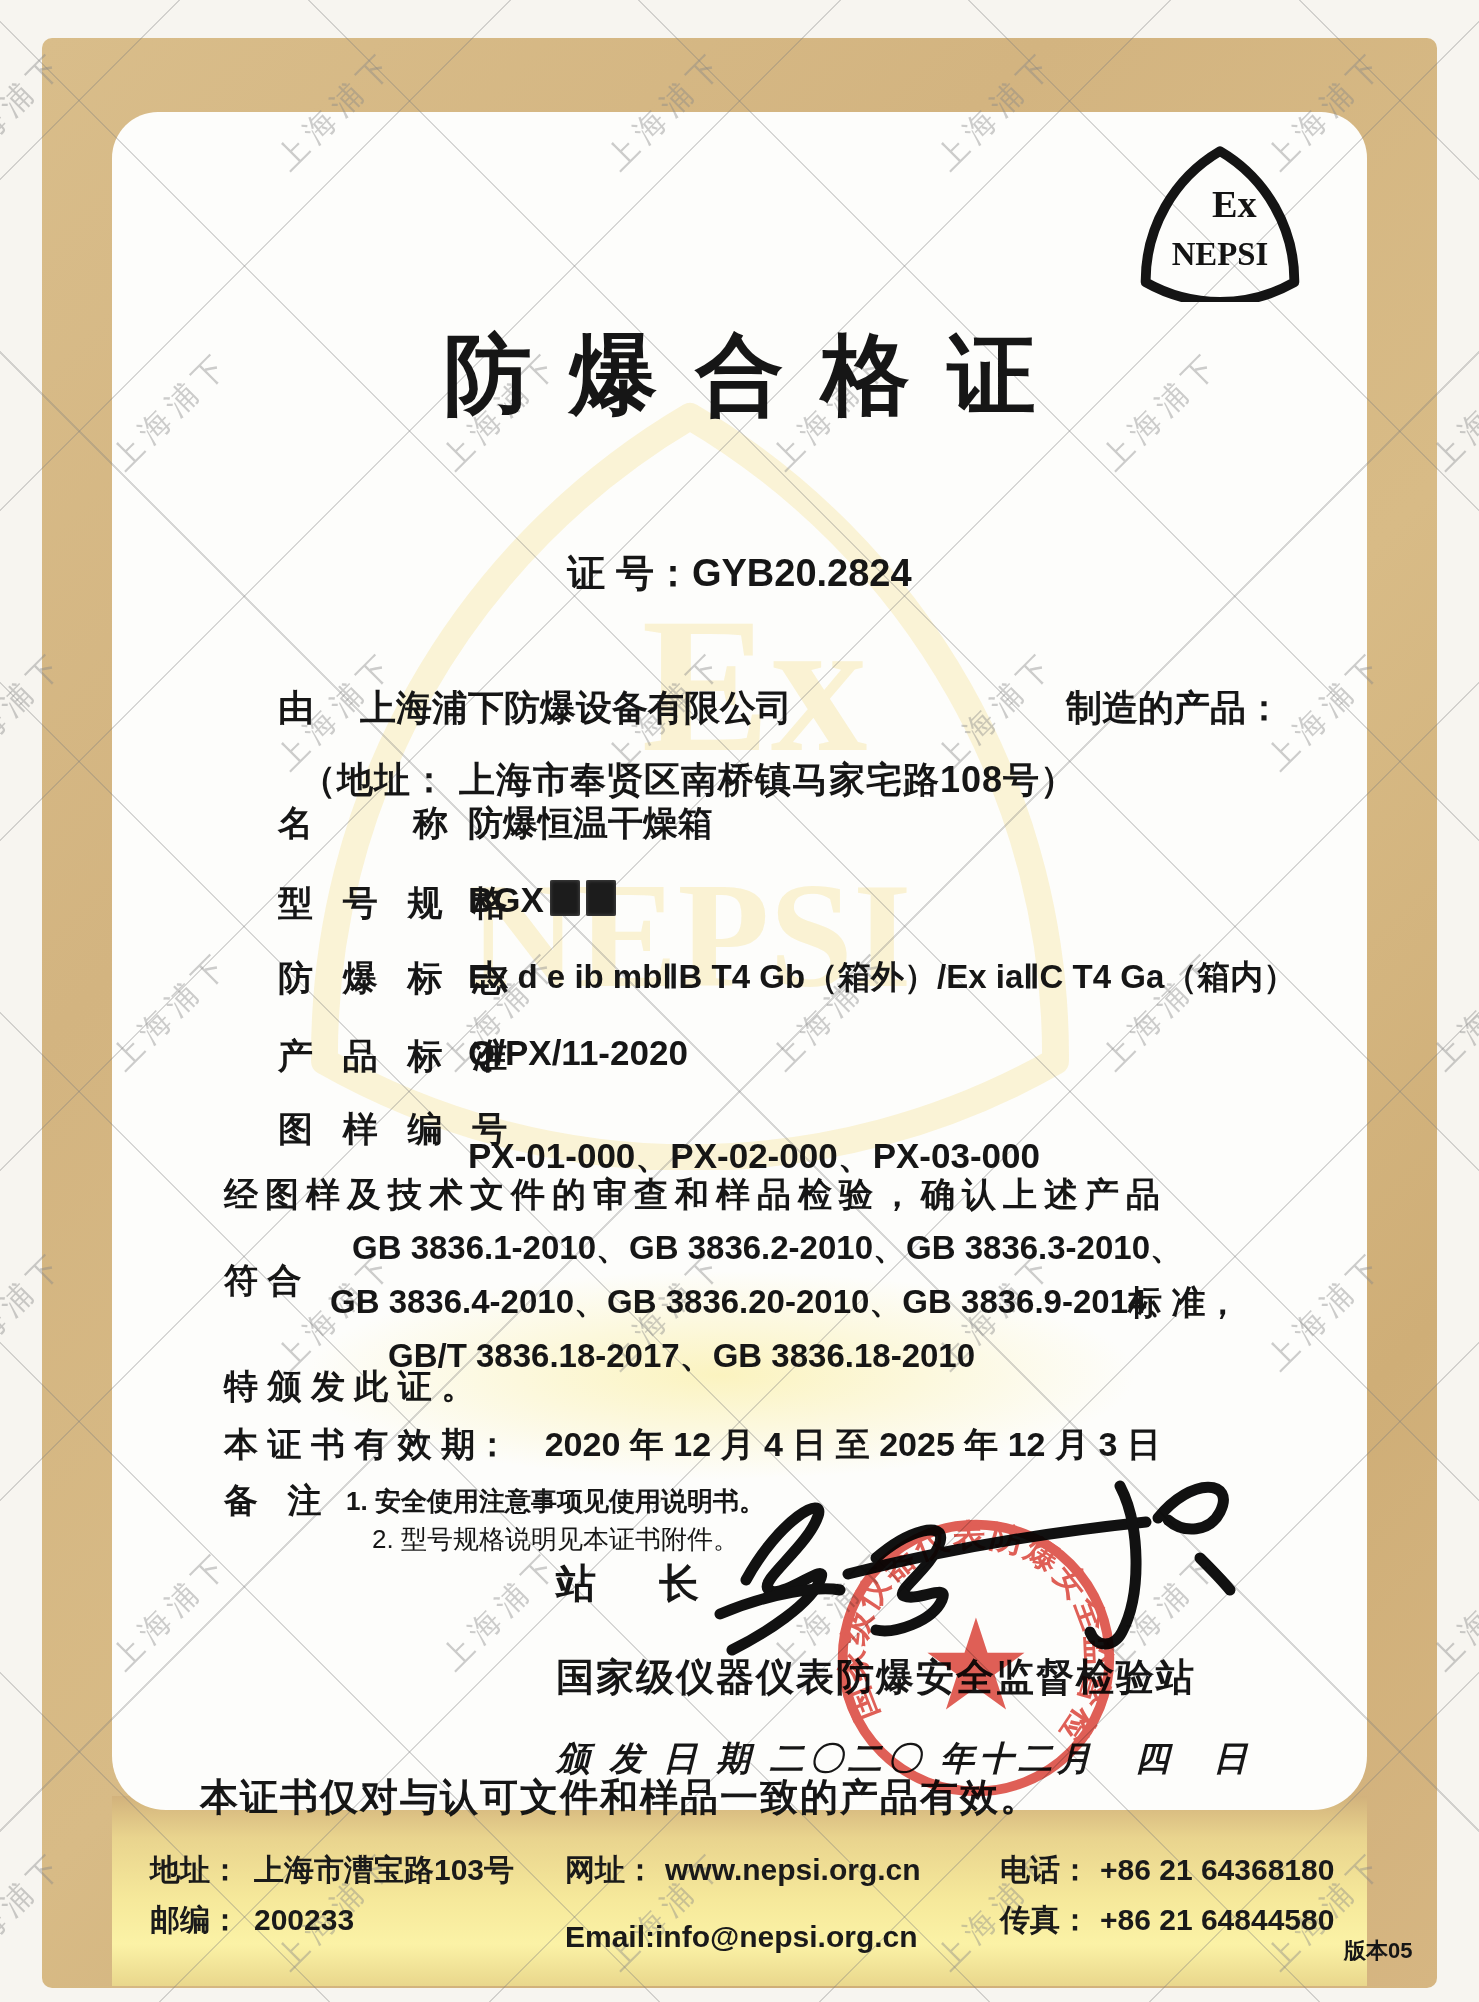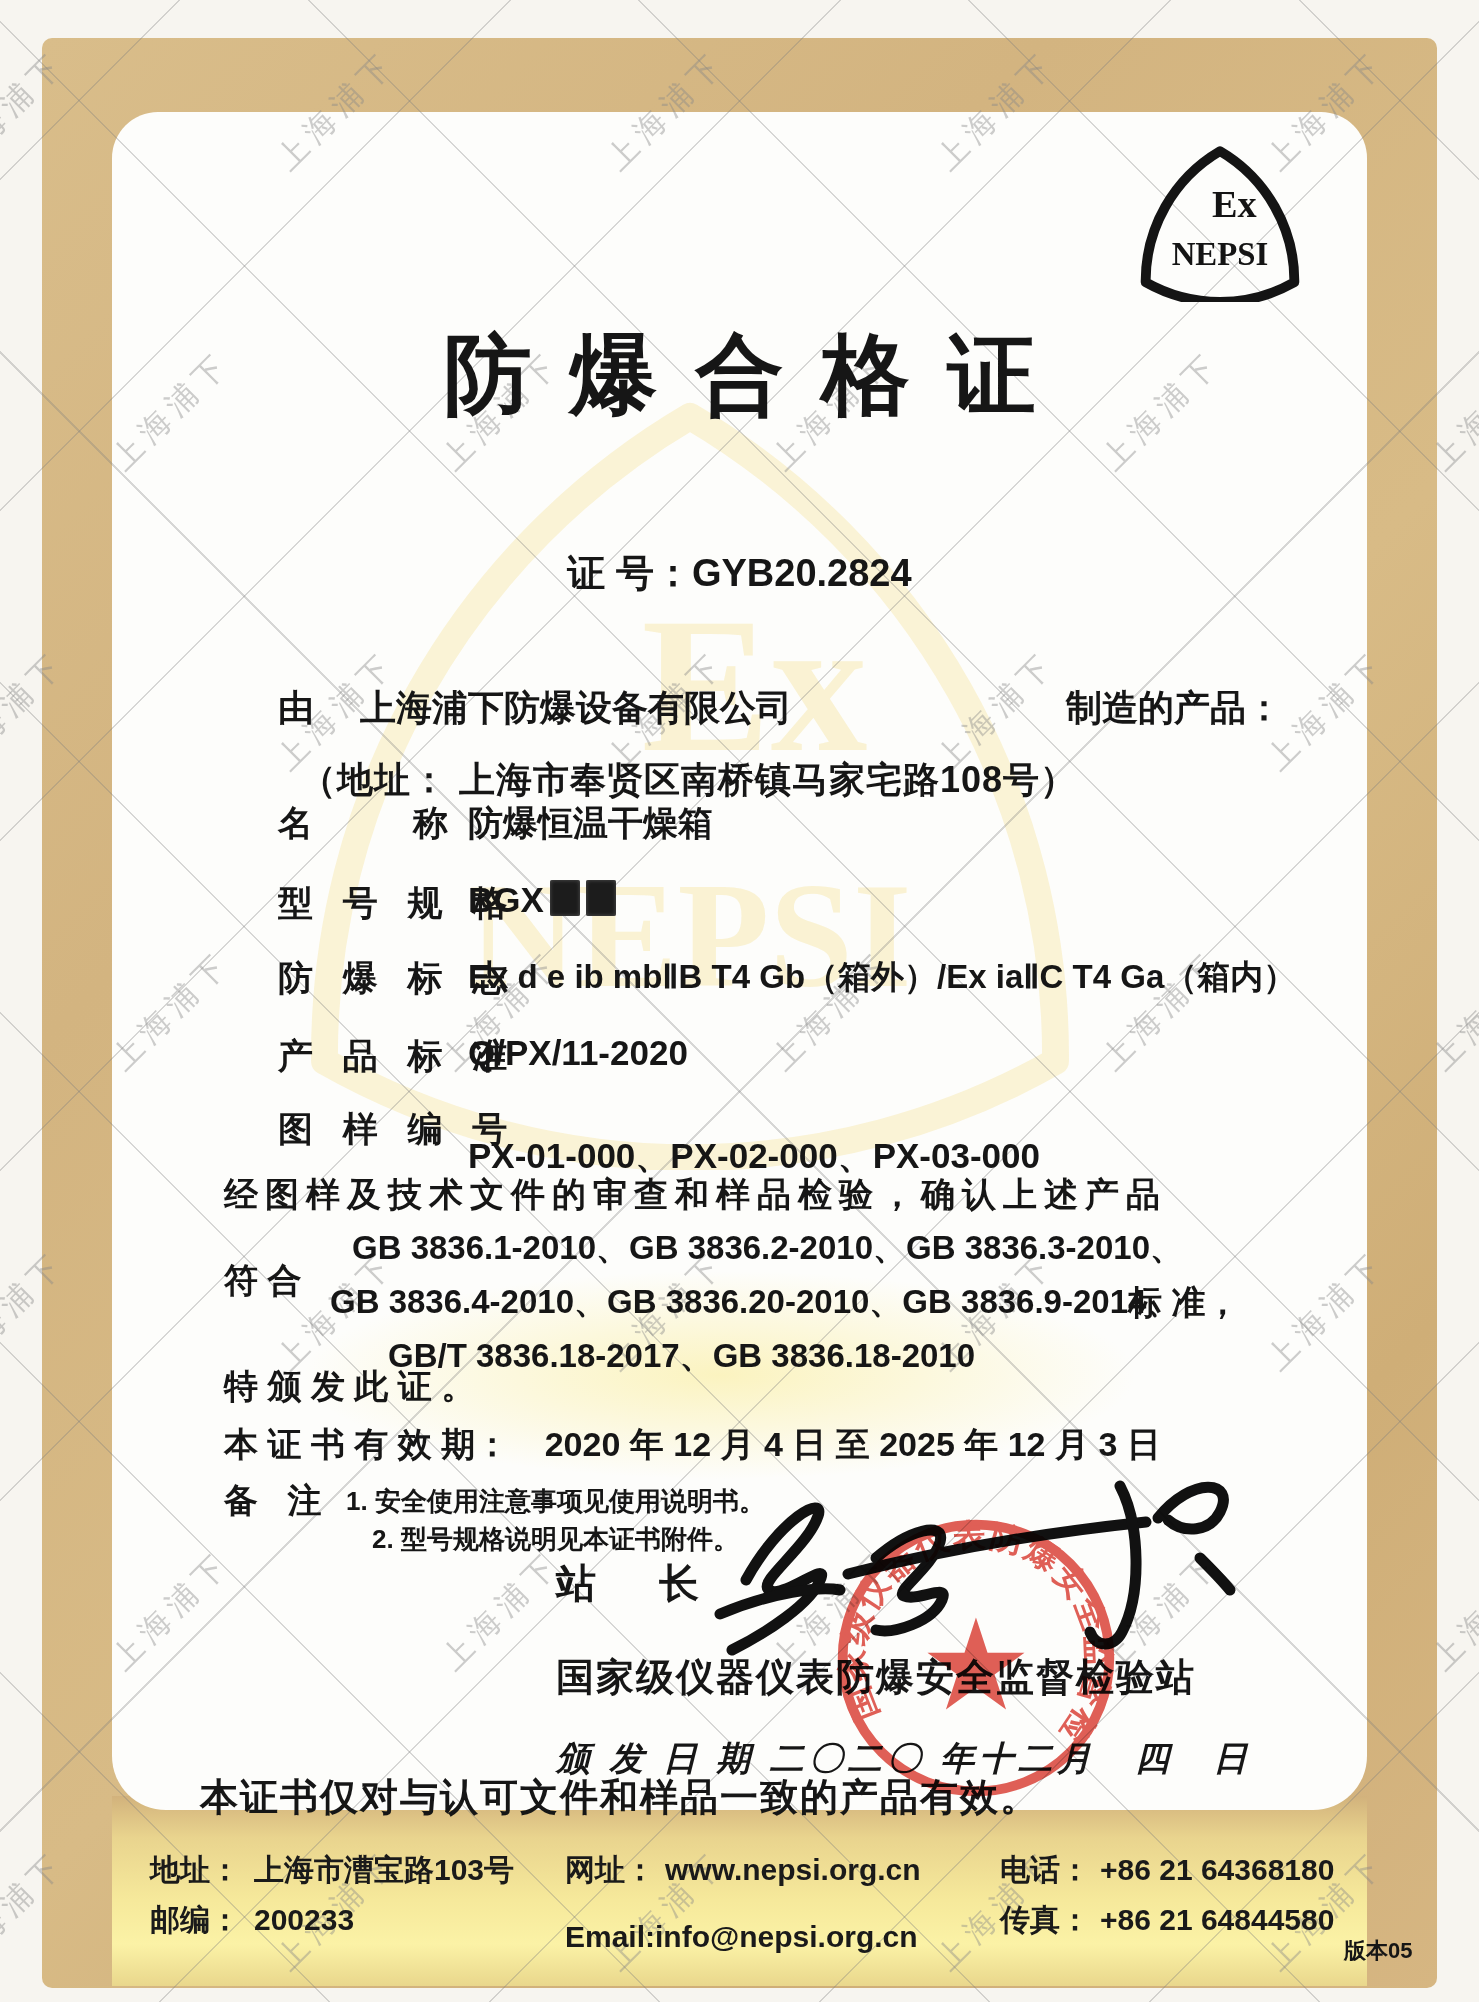--- a/index.html
+++ b/index.html
@@ -174,21 +174,21 @@
   <div class="abs gb" style="left:388px;top:1334px">GB/T 3836.18-2017、GB 3836.18-2010</div>
   <div class="abs stmt" style="left:224px;top:1364px">特 颁 发 此 证 。</div>
 
   <div class="abs stmt" style="left:224px;top:1422px">
     <span>本 证 书 有 效 期：</span>
     <span style="margin-left:26px">2020 年 12 月 4 日 至 2025 年 12 月 3 日</span>
   </div>
 
   <div class="abs stmt" style="left:224px;top:1478px;letter-spacing:10px">备 注</div>
   <div class="abs" style="left:346px;top:1484px;font-size:26px;font-weight:700">1. 安全使用注意事项见使用说明书。</div>
-  <div class="abs" style="left:372px;top:1522px;font-size:26px;font-weight:700">2. 型号规格说明见本证书附件。</div>
+  <div class="abs" style="left:372px;top:1522px;font-size:26px;font-weight:400">2. 型号规格说明见本证书附件。</div>
 
   <div class="abs sig-label">站 长</div>
   <div class="abs org-line">国家级仪器仪表防爆安全监督检验站</div>
   <div class="abs date-line">颁 发 日 期 二〇二〇 年十二月　四　日</div>
   <div class="abs footnote">本证书仅对与认可文件和样品一致的产品有效。</div>
 
   <div class="fcell" style="left:150px;top:1850px"><span>地址：</span><span style="margin-left:14px">上海市漕宝路103号</span></div>
   <div class="fcell" style="left:150px;top:1900px"><span>邮编：</span><span style="margin-left:14px">200233</span></div>
   <div class="fcell" style="left:565px;top:1850px"><span>网址：</span><span style="margin-left:10px">www.nepsi.org.cn</span></div>
   <div class="fcell" style="left:565px;top:1920px"><span>Email:</span><span>info@nepsi.org.cn</span></div>

